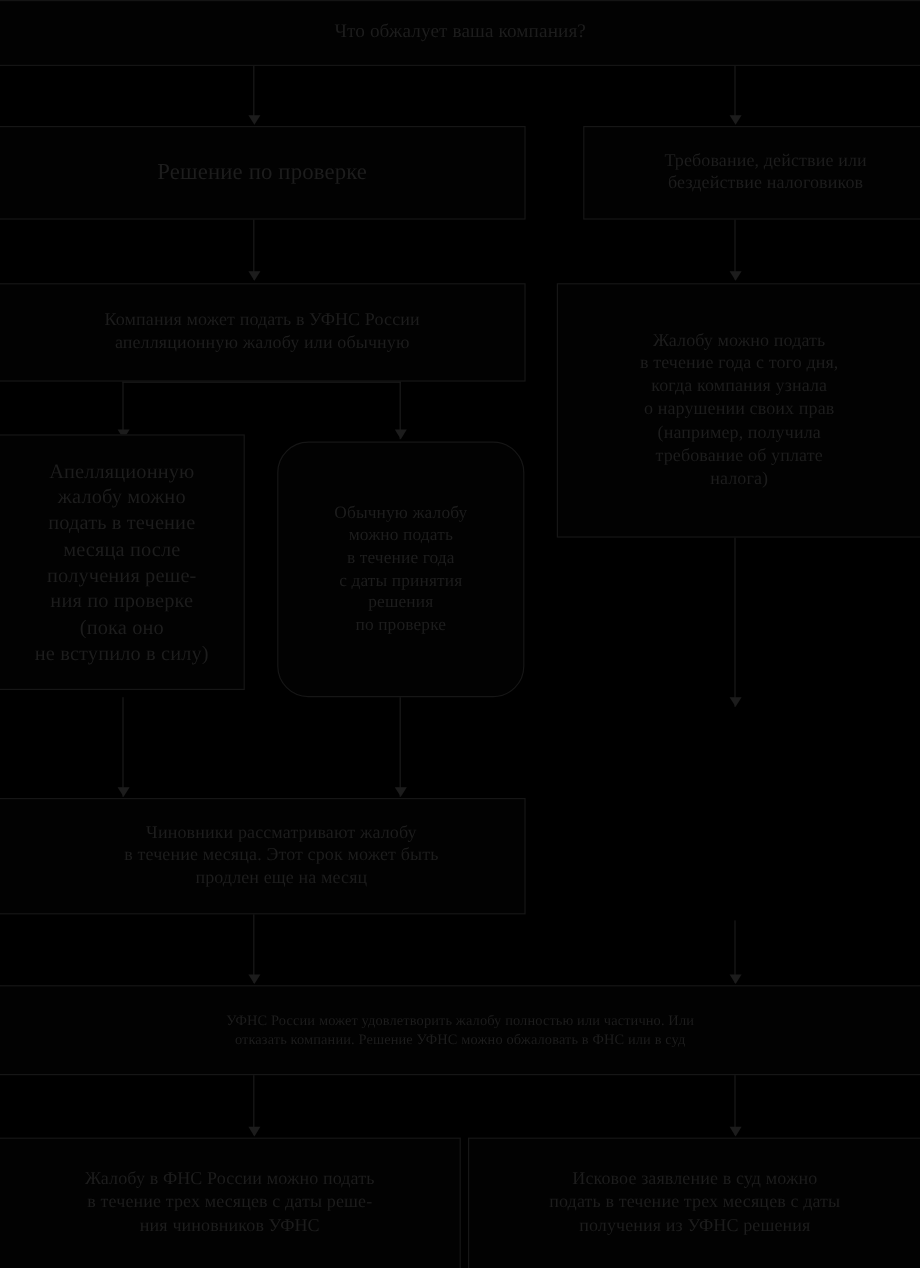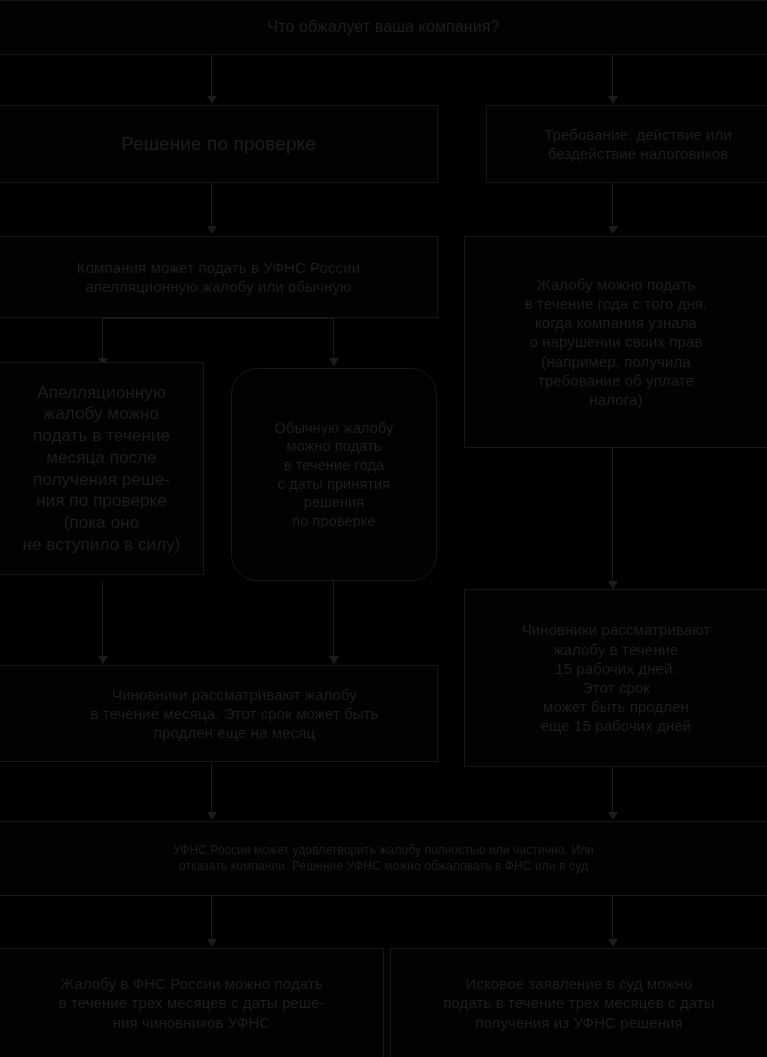--- a/index.html
+++ b/index.html
@@ -6,21 +6,21 @@
   html, body {
     margin: 0;
     padding: 0;
     background: #000000;
   }
   #canvas {
     position: relative;
     width: 767px;
     height: 1057px;
     background: #000000;
-    font-family: Liberation Sans, sans-serif;
+    font-family: Liberation Serif, serif;
     overflow: hidden;
   }
   .node {
     position: absolute;
     box-sizing: border-box;
     border: 1px solid #161616;
     background: #020202;
     color: #1d1d1d;
     display: flex;
     align-items: center;
@@ -111,26 +111,20 @@
 по проверке</div>
 
   <div class="conn vline" style="left:102px; top:581px; width:1px; height:83px;"></div>
   <div class="arrowhead" style="left:98px; top:656px;"></div>
   <div class="conn vline" style="left:333px; top:581px; width:1px; height:83px;"></div>
   <div class="arrowhead" style="left:329px; top:656px;"></div>
 
   <div class="conn vline" style="left:612px; top:448px; width:1px; height:141px;"></div>
   <div class="arrowhead" style="left:608px; top:581px;"></div>
 
-  <div class="node" style="left:464px; top:589px; width:304px; height:178px; font-size:15px;">Чиновники рассматривают
-жалобу в течение
-15 рабочих дней.
-Этот срок
-может быть продлен
-еще 15 рабочих дней</div>
 
   <div class="node" style="left:-1px; top:665px; width:439px; height:97px; font-size:15px;padding-left:32px;">Чиновники рассматривают жалобу
 в течение месяца. Этот срок может быть
 продлен еще на месяц</div>
 
   <div class="conn vline" style="left:211px; top:762px; width:1px; height:57px;"></div>
   <div class="arrowhead" style="left:207px; top:812px;"></div>
 
   <div class="conn vline" style="left:612px; top:767px; width:1px; height:52px;"></div>
   <div class="arrowhead" style="left:608px; top:812px;"></div>

